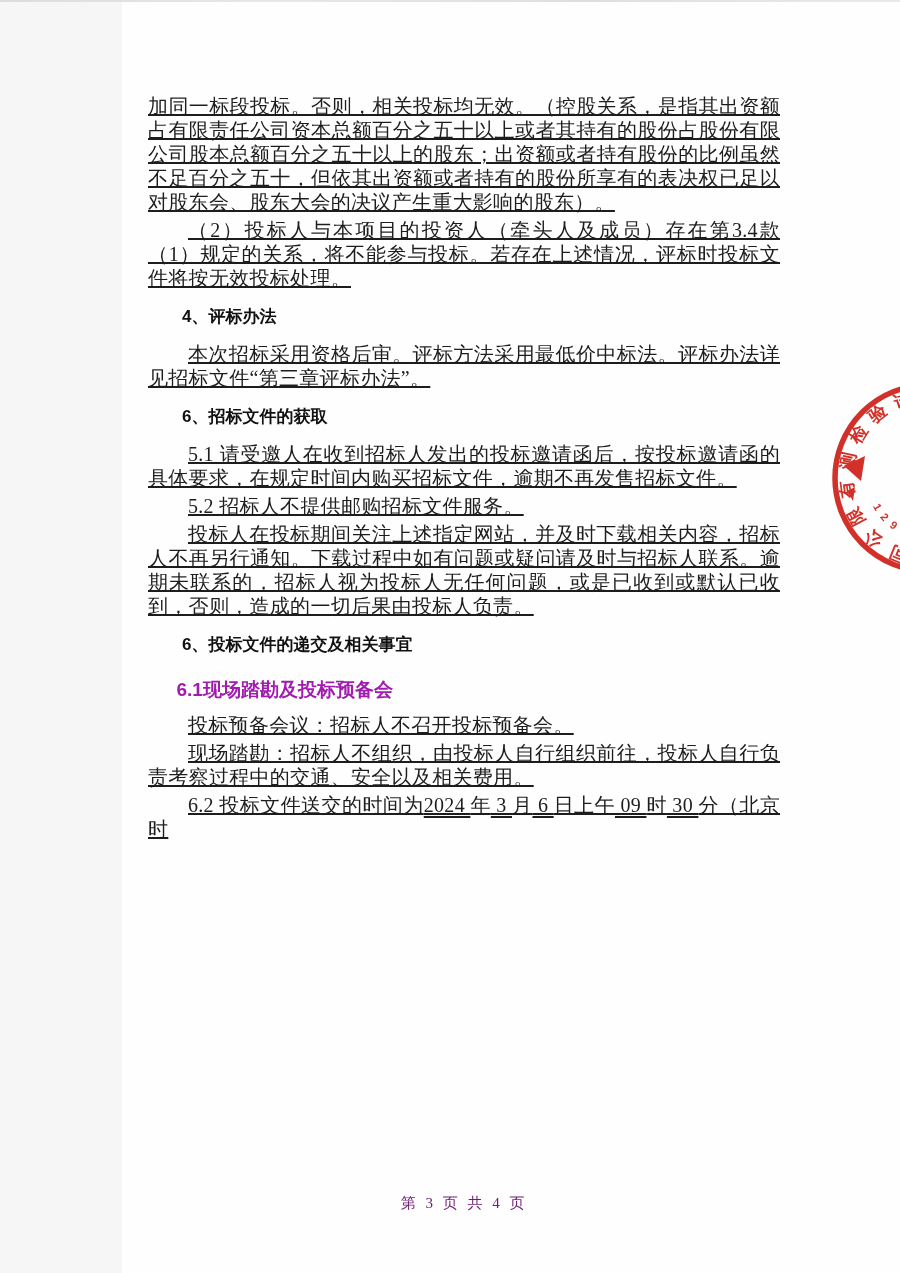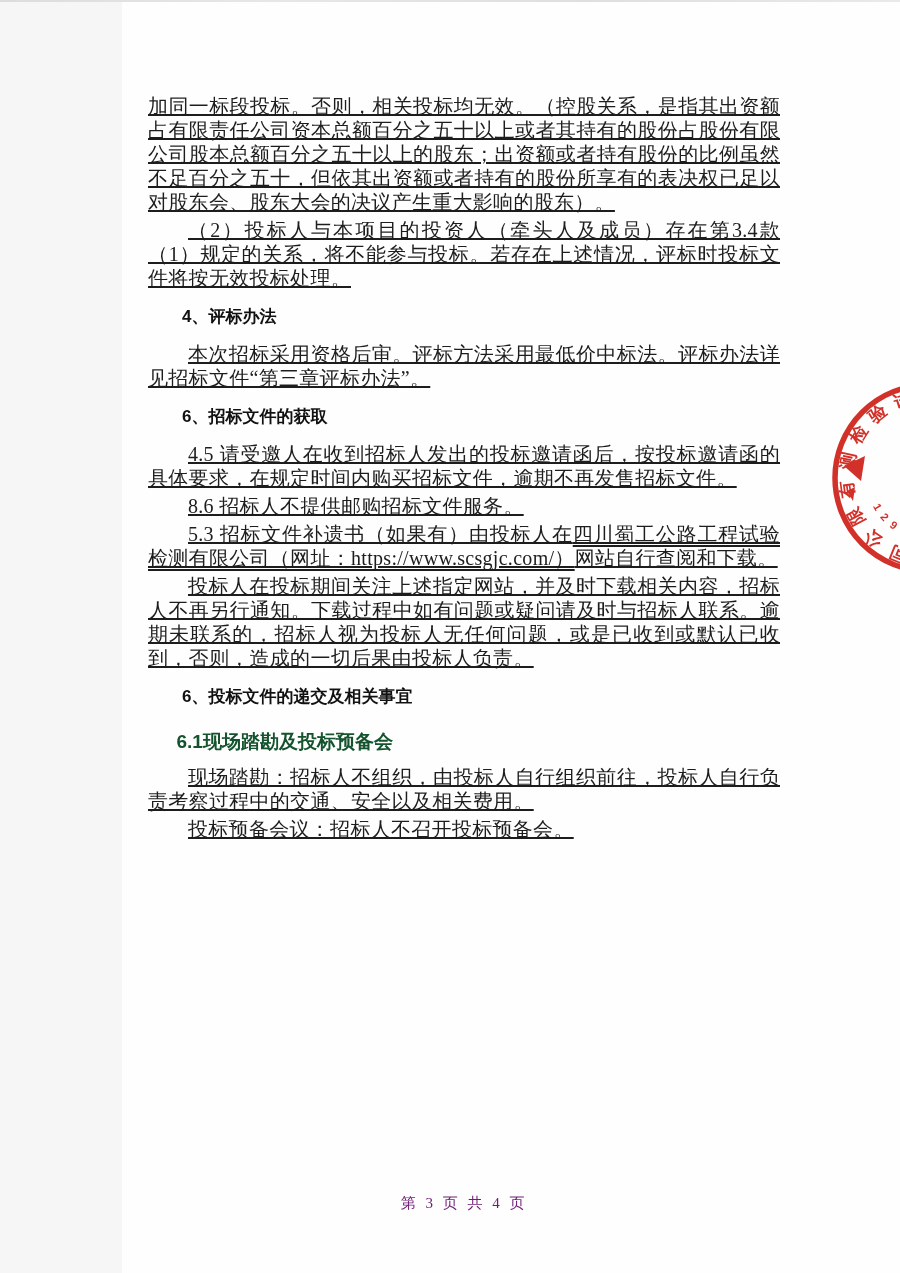--- a/index.html
+++ b/index.html
@@ -44,21 +44,21 @@
     line-height: 40px;
     color: #111;
     margin: 7px 0 5px 0;
     text-indent: 2em;
   }
   .subheading {
     font-family: "Liberation Sans", "DejaVu Sans", sans-serif;
     font-weight: 700;
     font-size: 19px;
     line-height: 39px;
-    color: #14532d;
+    color: #a21caf;
     margin: 4px 0 4px 0;
     text-indent: 1.5em;
   }
   .u { 
     text-decoration: underline;
     text-underline-offset: 4px;
   }
   .footer {
     position: absolute; left: 148px; top: 1194px;
     width: 632px;
@@ -89,36 +89,36 @@
   <p class="para">加同一标段投标。否则，相关投标均无效。（控股关系，是指其出资额占有限责任公司资本总额百分之五十以上或者其持有的股份占股份有限公司股本总额百分之五十以上的股东；出资额或者持有股份的比例虽然不足百分之五十，但依其出资额或者持有的股份所享有的表决权已足以对股东会、股东大会的决议产生重大影响的股东）。</p>
 
   <p class="para indent2">（2）投标人与本项目的投资人（牵头人及成员）存在第3.4款（1）规定的关系，将不能参与投标。若存在上述情况，评标时投标文件将按无效投标处理。</p>
 
   <div class="heading">4、评标办法</div>
 
   <p class="para indent2">本次招标采用资格后审。评标方法采用最低价中标法。评标办法详见招标文件“第三章评标办法”。</p>
 
   <div class="heading">6、招标文件的获取</div>
 
-  <p class="para indent2">4.5 请受邀人在收到招标人发出的投标邀请函后，按投标邀请函的具体要求，在规定时间内购买招标文件，逾期不再发售招标文件。</p>
+  <p class="para indent2">5.1 请受邀人在收到招标人发出的投标邀请函后，按投标邀请函的具体要求，在规定时间内购买招标文件，逾期不再发售招标文件。</p>
 
-  <p class="para indent2">8.6 招标人不提供邮购招标文件服务。</p>
+  <p class="para indent2">5.2 招标人不提供邮购招标文件服务。</p>
 
-  <p class="para indent2"><span>5.3 招标文件补遗书（如果有）由投标人在</span><span class="u">四川蜀工公路工程试验检测有限公司（网址：https://www.scsgjc.com/）</span><span>网站自行查阅和下载。</span></p>
 
   <p class="para indent2">投标人在投标期间关注上述指定网站，并及时下载相关内容，招标人不再另行通知。下载过程中如有问题或疑问请及时与招标人联系。逾期未联系的，招标人视为投标人无任何问题，或是已收到或默认已收到，否则，造成的一切后果由投标人负责。</p>
 
   <div class="heading">6、投标文件的递交及相关事宜</div>
 
   <div class="subheading">6.1现场踏勘及投标预备会</div>
 
+  <p class="para indent2">投标预备会议：招标人不召开投标预备会。</p>
+
   <p class="para indent2">现场踏勘：招标人不组织，由投标人自行组织前往，投标人自行负责考察过程中的交通、安全以及相关费用。</p>
 
-  <p class="para indent2">投标预备会议：招标人不召开投标预备会。</p>
-
+  <p class="para indent2"><span>6.2 投标文件送交的时间为</span><span class="u">2024 </span><span>年</span><span class="u"> 3 </span><span>月</span><span class="u"> 6 </span><span>日上午</span><span class="u"> 09 </span><span>时</span><span class="u"> 30 </span><span>分（北京时</span></p>
 
 </div>
 
 <svg class="stamp-svg" viewBox="0 0 72 215" aria-hidden="true">
   <g opacity="0.92">
 
     <circle cx="100" cy="108" r="93" fill="none" stroke="#cf2018" stroke-width="5.5"></circle>
 
     <g class="stamp-text" fill="#cf2018" font-size="17.5">
       <text transform="translate(76.5,35.7) rotate(-18)" text-anchor="middle">试</text>

